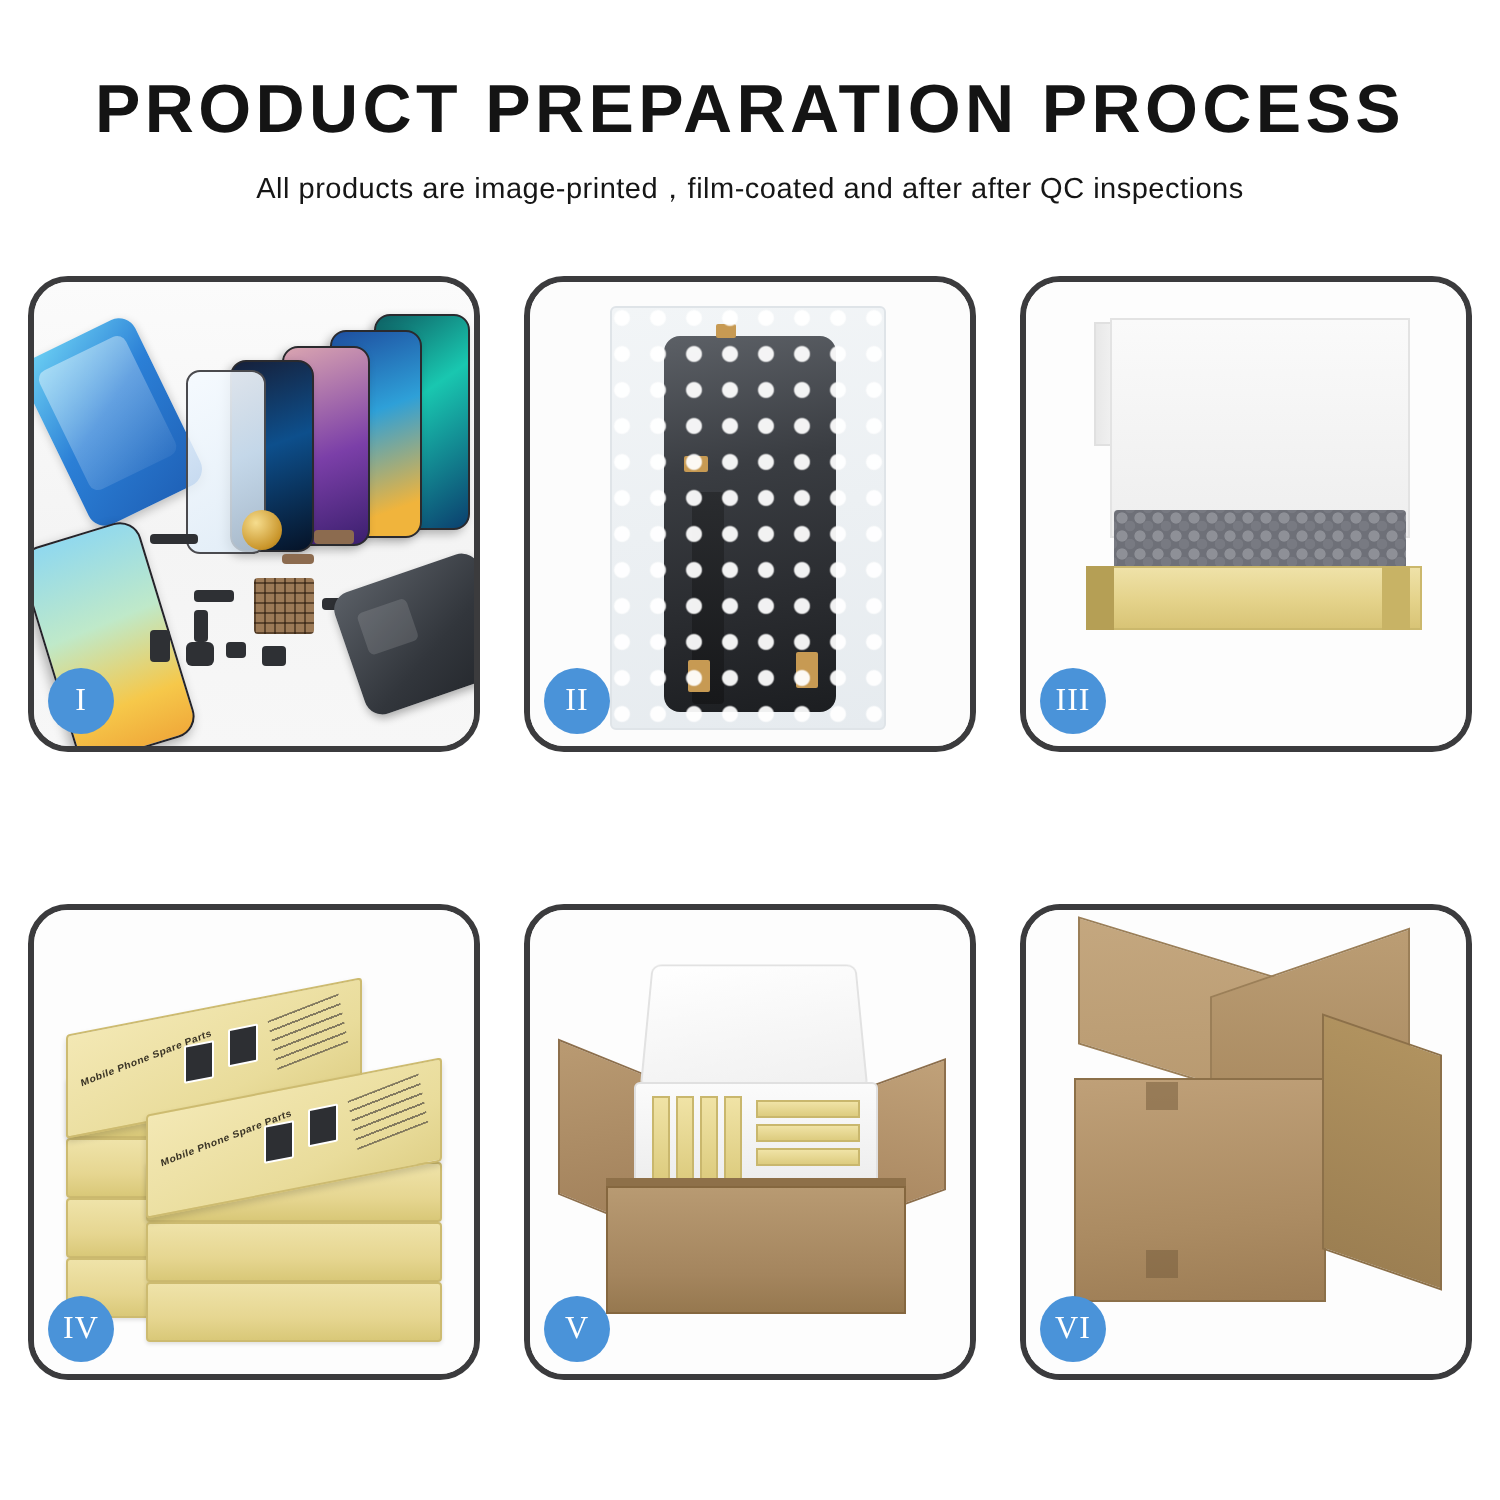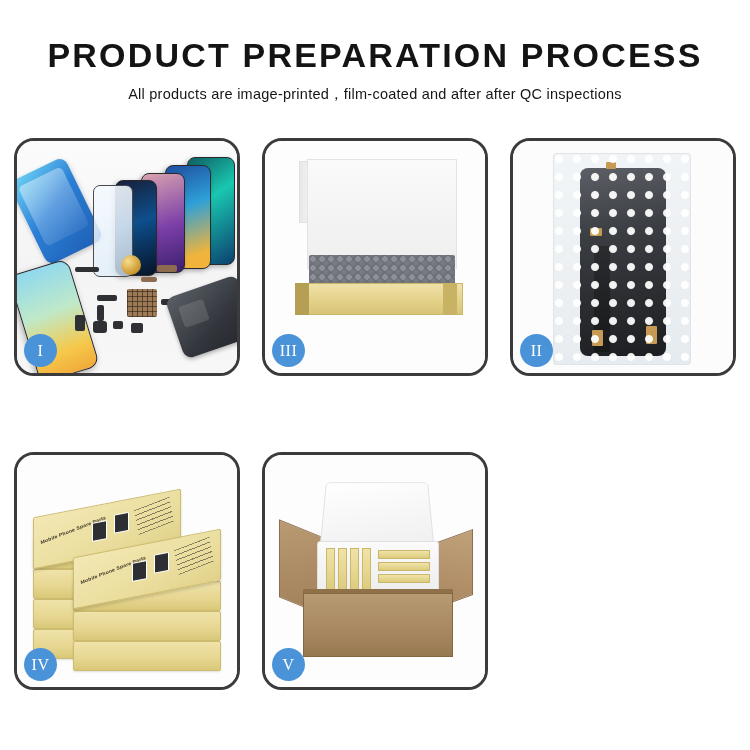--- a/index.html
+++ b/index.html
@@ -314,45 +314,45 @@
           <div class="dark-part" style="left:62px; top:64px; width:12px; height:10px;"></div>
           <div class="dark-part" style="left:92px; top:40px; width:22px; height:6px;"></div>
           <div class="backshell"></div>
           <div class="screwdriver"></div>
         </div>
       </div>
       <div class="badge">I</div>
     </div>
 
     <div class="panel">
-      <div class="photo p3">
-        <div class="p3-lid-flap-l"></div>
-        <div class="p3-lid-flap-r"></div>
-        <div class="p3-lid"></div>
-        <div class="p3-foam"></div>
-        <div class="p3-box-front"></div>
-        <div class="p3-box-side"></div>
-        <div class="p3-box-side-r"></div>
-      </div>
-      <div class="badge">III</div>
-    </div>
-
-    <div class="panel">
       <div class="photo p2">
         <div class="bubble-bag">
           <div class="screen-inner"></div>
           <div class="flex-strip"></div>
           <div class="tape" style="left:52px; top:8px;  width:10px; height:7px;"></div>
           <div class="tape" style="left:36px; top:74px; width:12px; height:8px;"></div>
           <div class="tape" style="left:38px; top:176px;width:11px; height:16px;"></div>
           <div class="tape" style="left:92px; top:172px;width:11px; height:18px;"></div>
           <div class="bubbles"></div>
         </div>
       </div>
       <div class="badge">II</div>
+    </div>
+
+    <div class="panel">
+      <div class="photo p3">
+        <div class="p3-lid-flap-l"></div>
+        <div class="p3-lid-flap-r"></div>
+        <div class="p3-lid"></div>
+        <div class="p3-foam"></div>
+        <div class="p3-box-front"></div>
+        <div class="p3-box-side"></div>
+        <div class="p3-box-side-r"></div>
+      </div>
+      <div class="badge">III</div>
     </div>
 
     <div class="panel">
       <div class="photo p4">
         <div class="stack">
           <div class="sbox" style="left:4px;  top:62px;"></div>
           <div class="sbox" style="left:4px;  top:92px;"></div>
           <div class="sbox" style="left:4px;  top:122px;"></div>
           <div class="sbox" style="left:4px;  top:152px;"></div>
 
@@ -391,15 +391,26 @@
           <div class="v-yellow" style="left:60px; width:52px; height:9px; top:8px;"></div>
           <div class="v-yellow" style="left:60px; width:52px; height:9px; top:20px;"></div>
           <div class="v-yellow" style="left:60px; width:52px; height:9px; top:32px;"></div>
         </div>
         <div class="v-box-top-edge"></div>
         <div class="v-box-front"></div>
       </div>
       <div class="badge">V</div>
     </div>
 
+    <div class="panel">
+      <div class="photo p6">
+        <div class="c-top"></div>
+        <div class="c-top2"></div>
+        <div class="c-front"></div>
+        <div class="c-side"></div>
+        <div class="c-seam" style="left:60px;  top:86px; width:16px; height:14px;"></div>
+        <div class="c-seam" style="left:60px;  top:170px;width:16px; height:14px;"></div>
+      </div>
+      <div class="badge">VI</div>
+    </div>
 
   </div>
 </div>
 
 </body></html>

